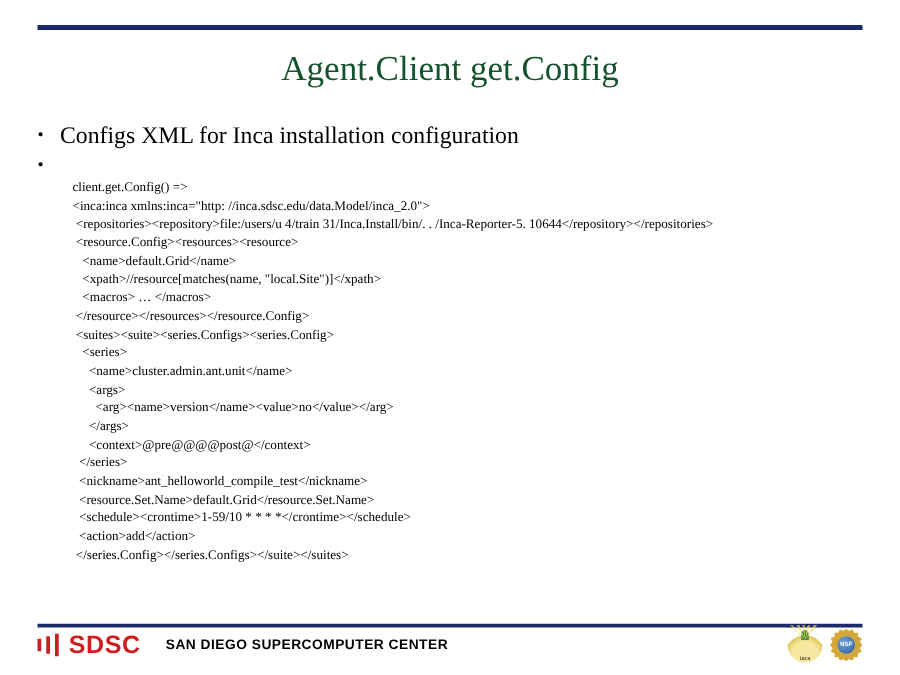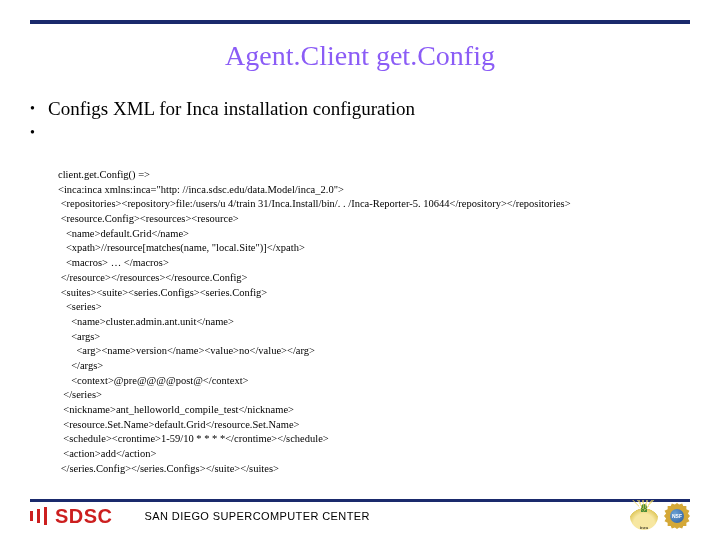--- a/index.html
+++ b/index.html
@@ -21,21 +21,21 @@
     height: 4px;
     background: #1a2a6c;
   }
   .title {
     position: absolute;
     top: 40px;
     left: 0;
     right: 0;
     text-align: center;
     font-size: 28px;
-    color: #8b5cf6;
+    color: #14532d;
     font-weight: normal;
   }
   .bullets {
     position: absolute;
     top: 98px;
     left: 30px;
     right: 30px;
     font-size: 19px;
   }
   .bullet {
@@ -44,21 +44,21 @@
     margin-bottom: 2px;
   }
   .bullet-dot {
     width: 18px;
     flex-shrink: 0;
     font-size: 14px;
     line-height: 22px;
   }
   .xml-block {
     position: absolute;
-    top: 168px;
+    top: 144px;
     left: 58px;
     right: 20px;
     font-size: 10.5px;
     line-height: 1.4;
     white-space: pre;
     font-family: "Times New Roman", Times, serif;
   }
   .footer-bar {
     position: absolute;
     bottom: 38px;
@@ -73,42 +73,42 @@
     left: 30px;
     right: 30px;
     height: 24px;
     display: flex;
     align-items: center;
   }
   .sdsc-logo {
     display: flex;
     align-items: center;
     gap: 4px;
-    margin-right: 32px;
+    margin-right: 20px;
   }
   .redbar {
     width: 3px;
     background: #cc1f1f;
   }
   .redbar.b1 { height: 10px; }
   .redbar.b2 { height: 14px; }
   .redbar.b3 { height: 18px; }
   .sdsc-text {
     color: #cc1f1f;
     font-weight: bold;
     font-size: 20px;
     letter-spacing: 0.5px;
     font-family: Arial, sans-serif;
     margin-left: 4px;
   }
   .footer-center {
     flex: 1;
     text-align: left;
     font-size: 11px;
-    font-weight: normal;
+    font-weight: bold;
     font-family: Arial, sans-serif;
     letter-spacing: 0.4px;
   }
   .inca-logo {
     position: relative;
     width: 28px;
     height: 28px;
     border-radius: 50%;
     background: radial-gradient(circle at 50% 80%, #f7e7a1 40%, #e0c95f 60%, transparent 62%);
     display: flex;

